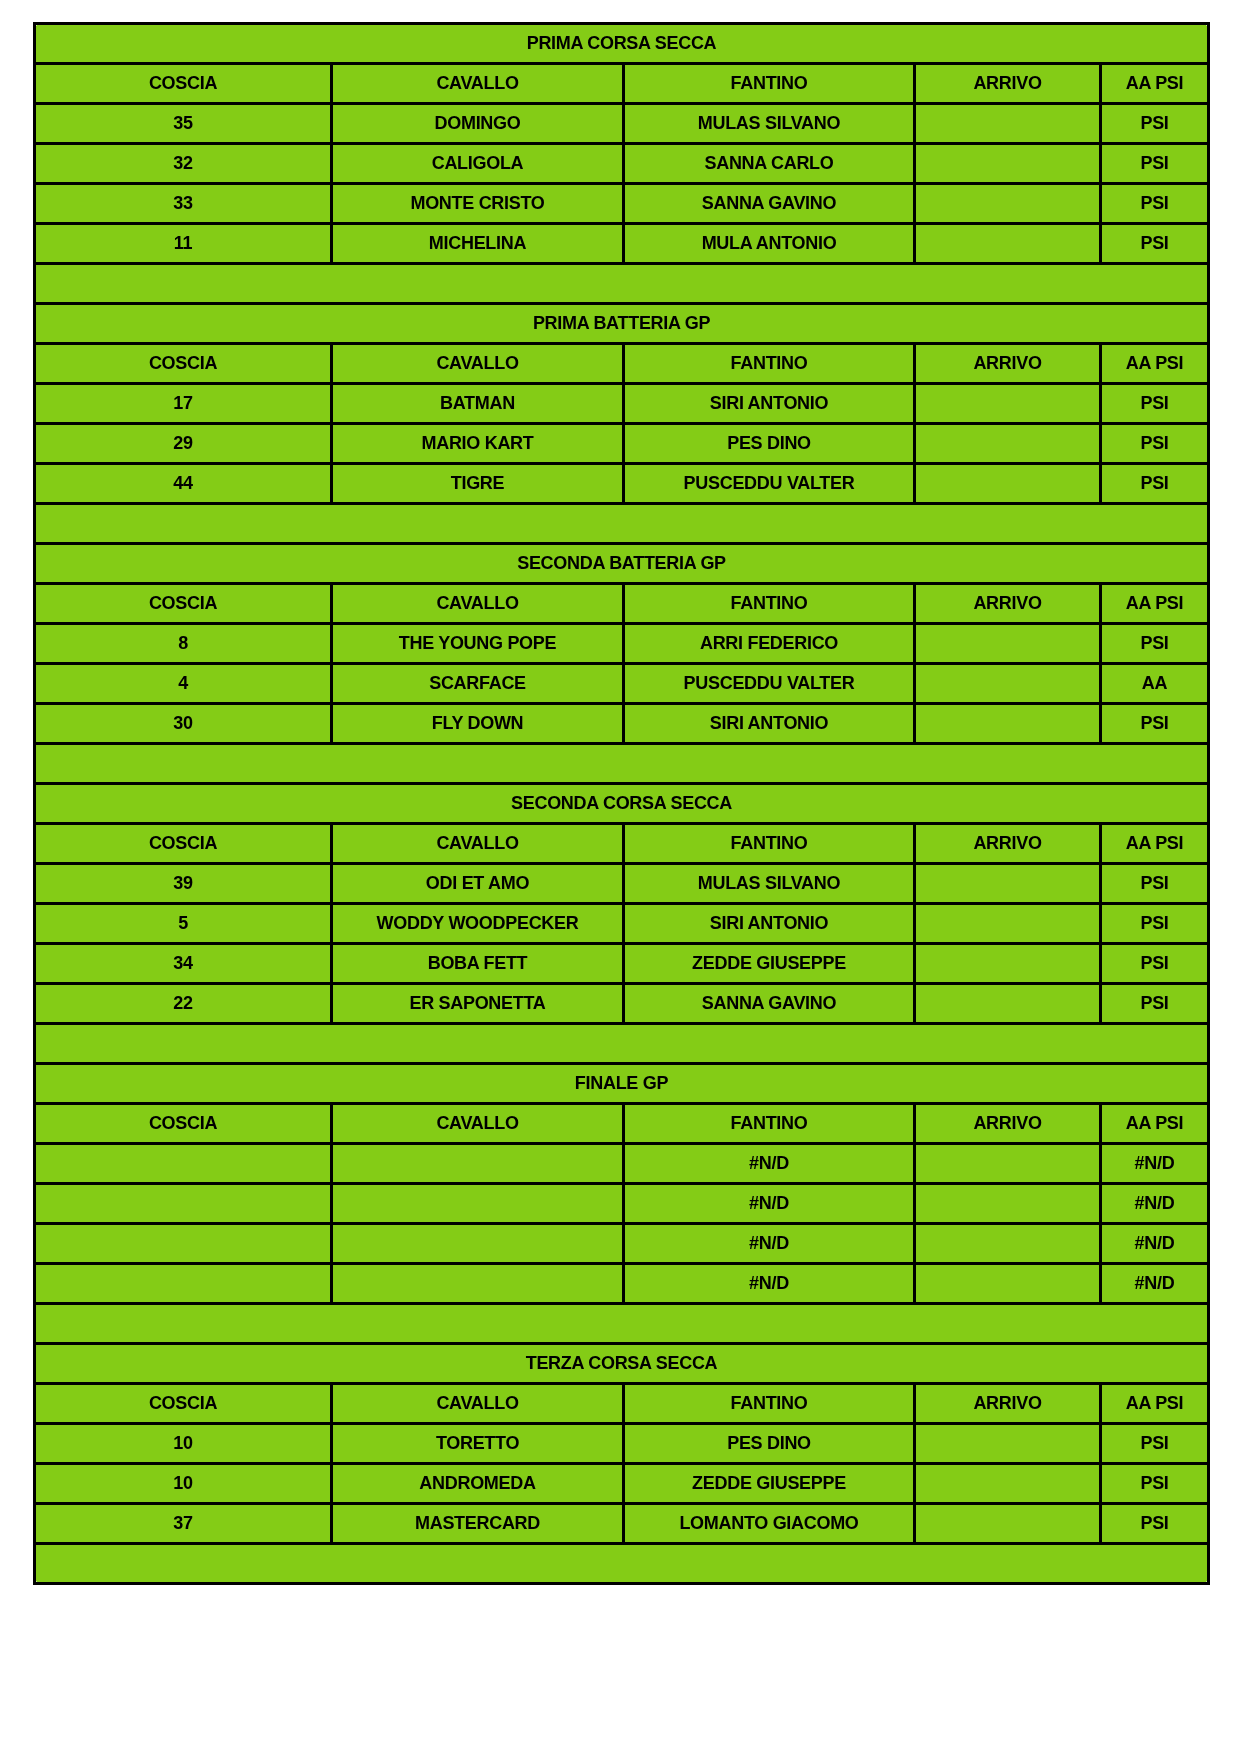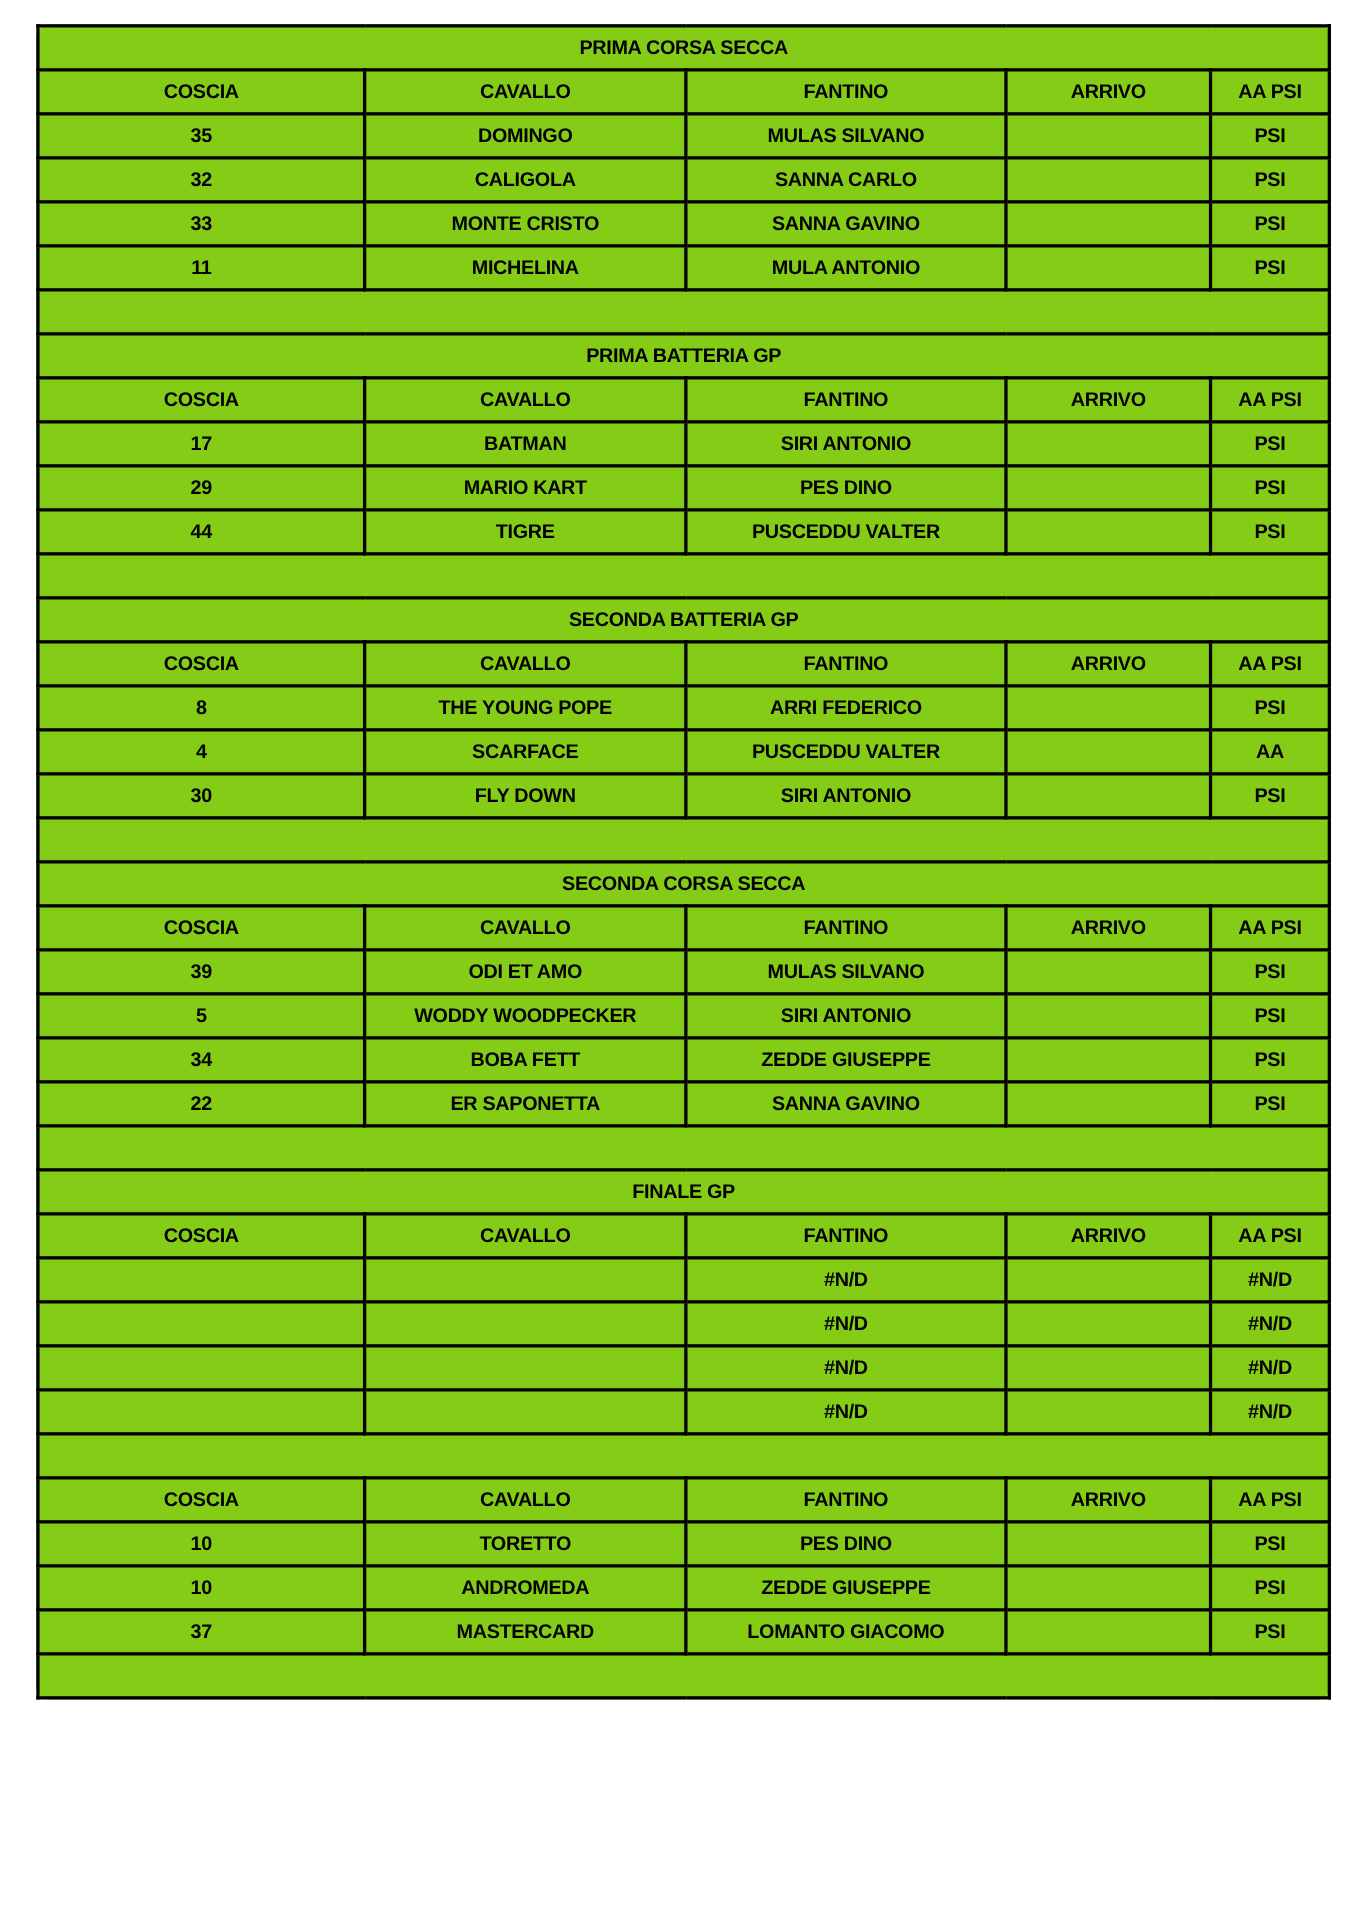--- a/index.html
+++ b/index.html
@@ -246,20 +246,23 @@
           <td class="data-cell"></td>
           <td class="data-cell"></td>
           <td class="data-cell">#N/D</td>
           <td class="data-cell"></td>
           <td class="data-cell">#N/D</td>
         </tr>
         <tr>
           <td class="spacer-cell" colspan="5"></td>
         </tr>
         <tr>
+          <td class="title-cell" colspan="5">TERZA CORSA SECCA</td>
+        </tr>
+        <tr>
           <td class="header-cell">COSCIA</td>
           <td class="header-cell">CAVALLO</td>
           <td class="header-cell">FANTINO</td>
           <td class="header-cell">ARRIVO</td>
           <td class="header-cell">AA PSI</td>
         </tr>
         <tr>
           <td class="data-cell">10</td>
           <td class="data-cell">TORETTO</td>
           <td class="data-cell">PES DINO</td>

